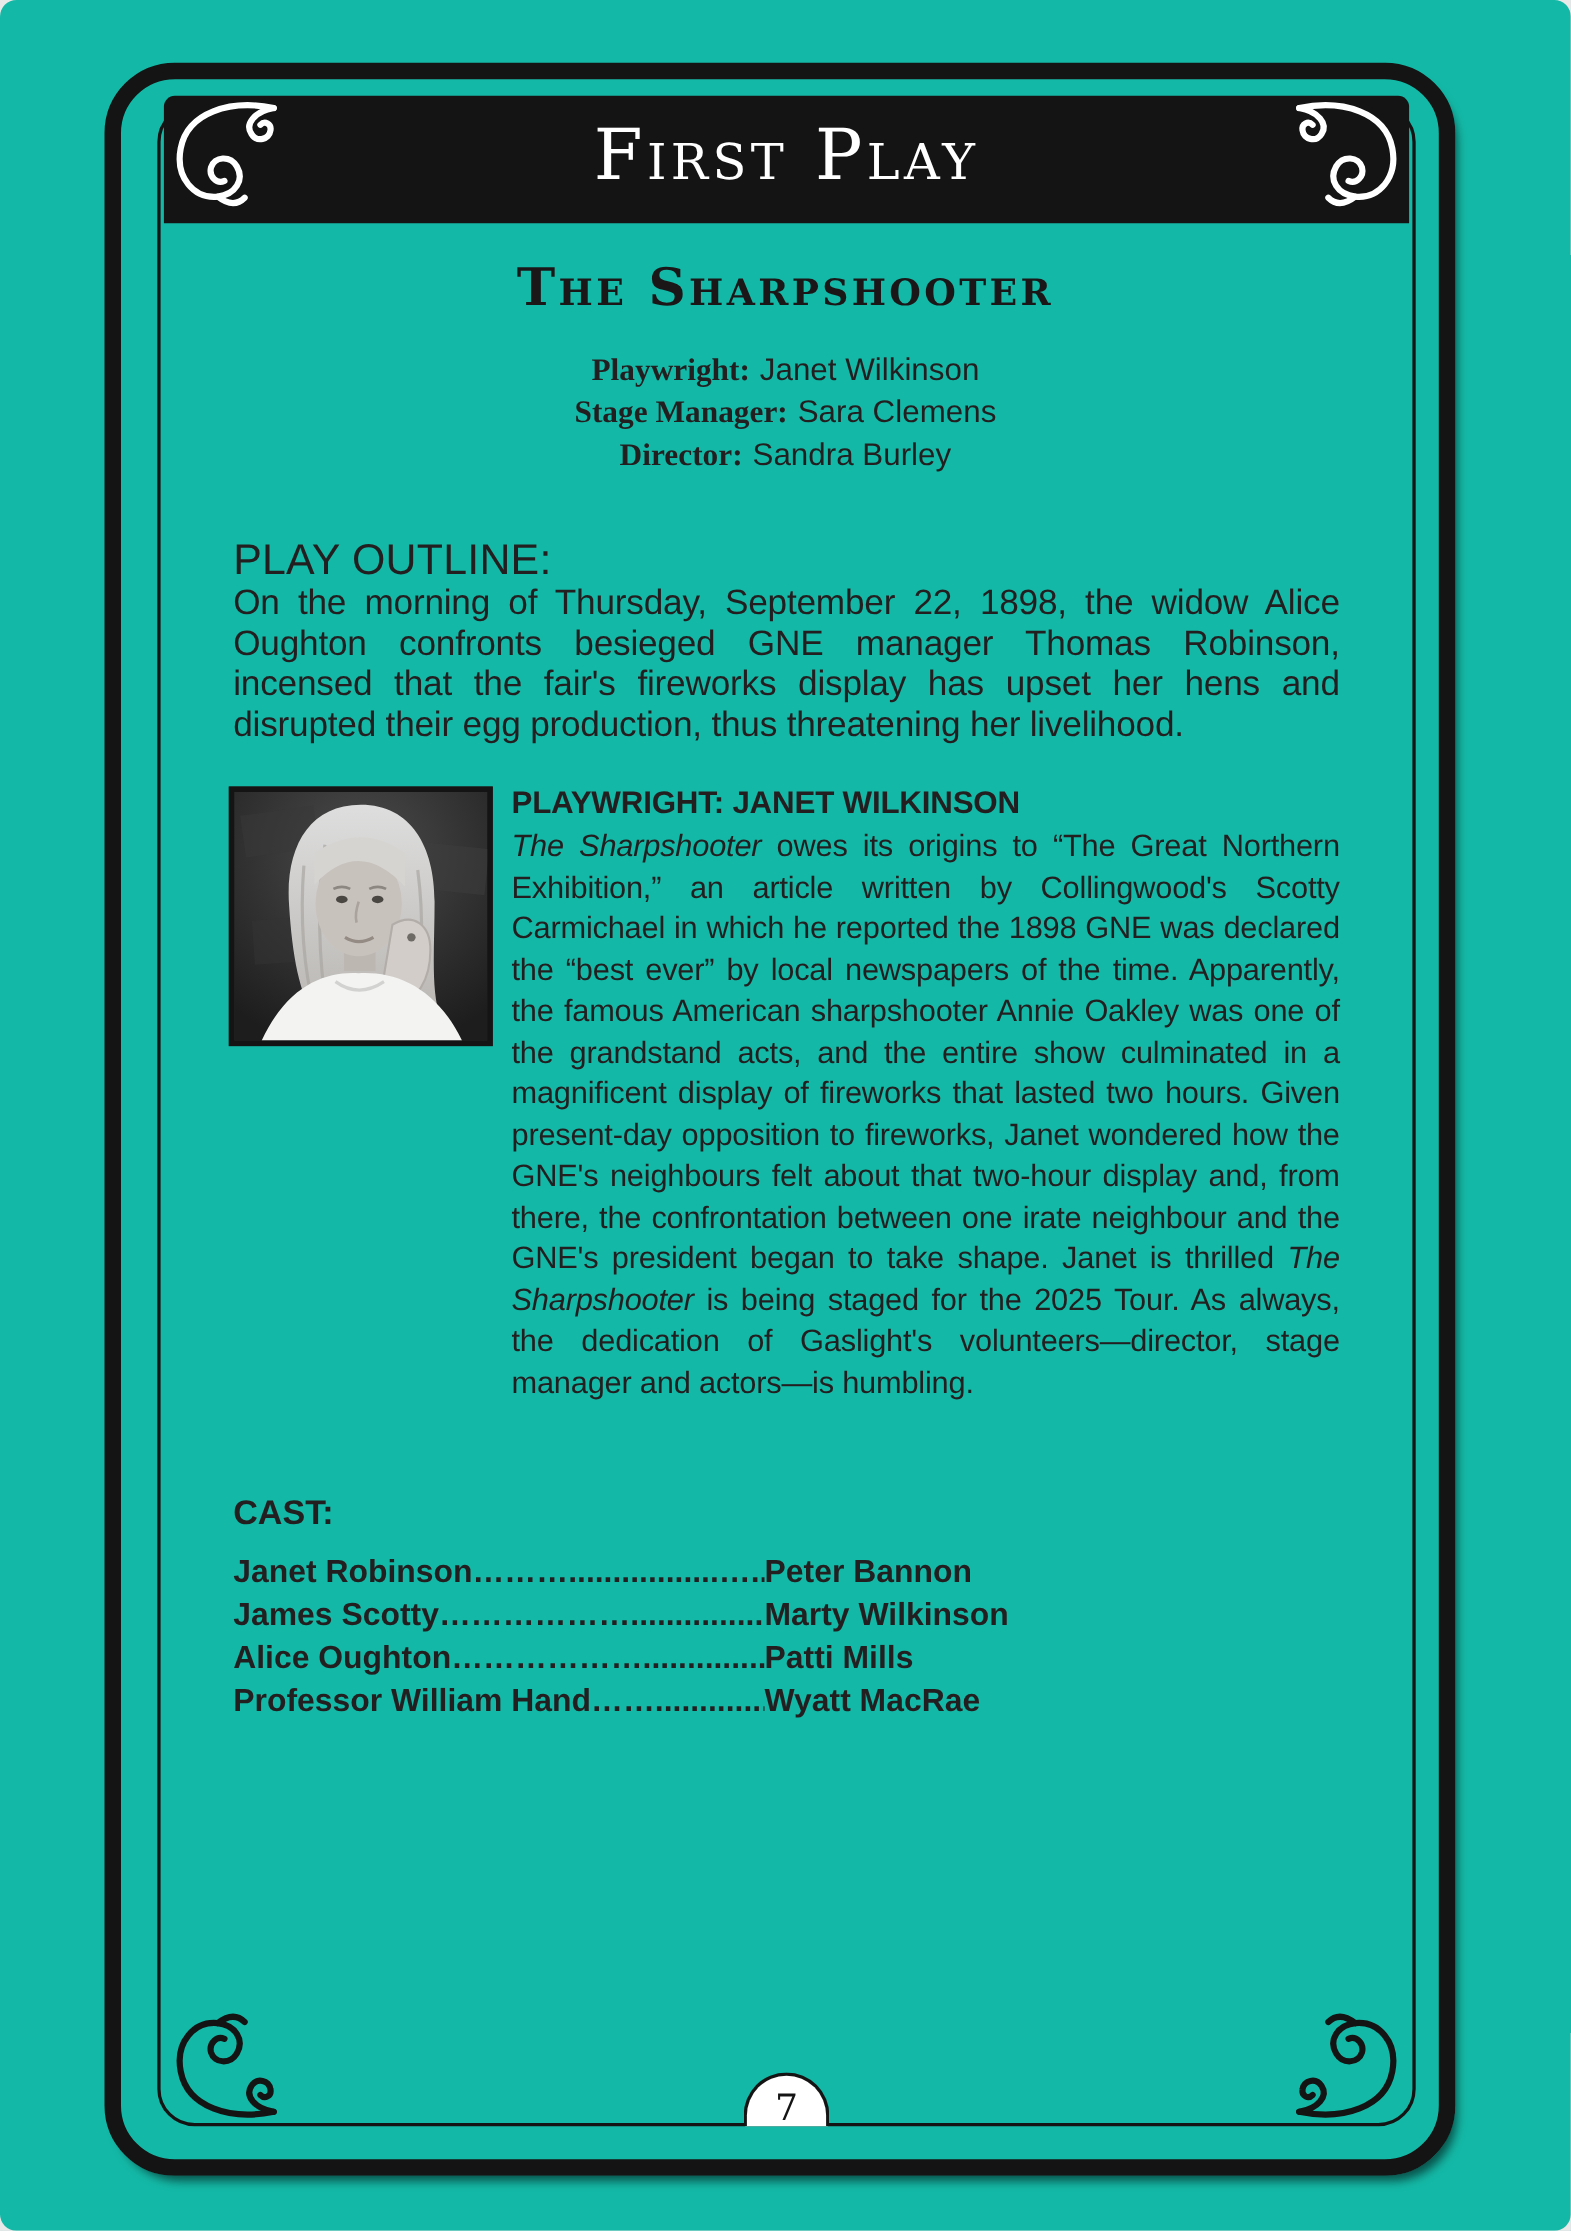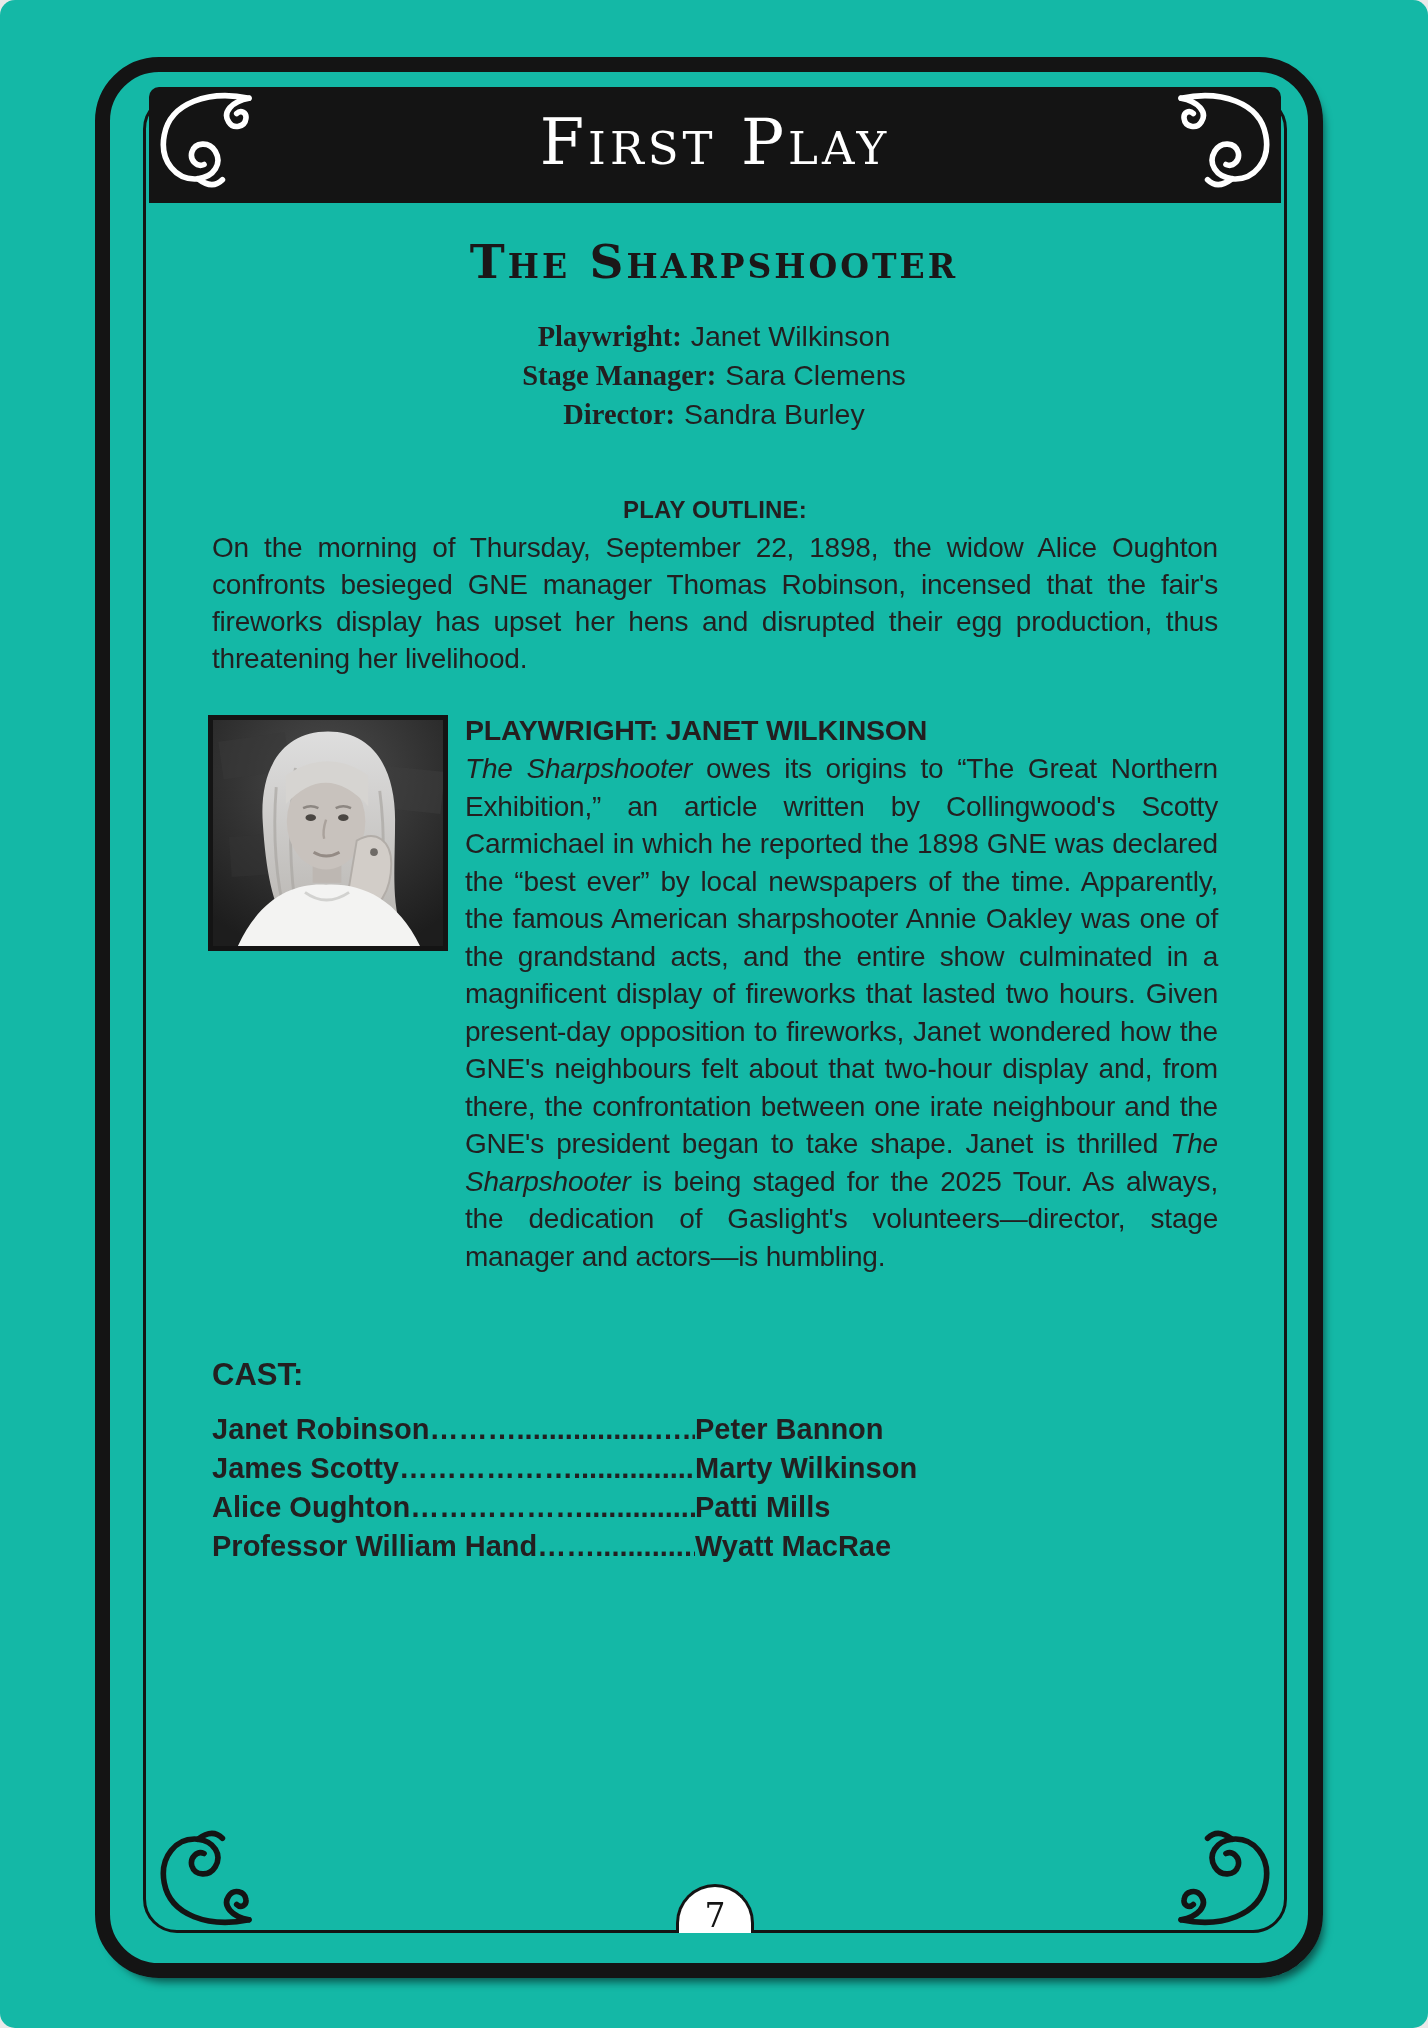--- a/index.html
+++ b/index.html
@@ -45,23 +45,23 @@
     position:absolute;left:0;top:234px;width:1428px;text-align:center;
     font-family:"DejaVu Serif",serif;font-variant:small-caps;font-weight:bold;
     font-size:47px;letter-spacing:3px;color:#1b1718;
   }
   .credits{
     position:absolute;left:0;top:317px;width:1428px;text-align:center;
     font-size:28.5px;line-height:38px;
   }
   .credit-label{font-weight:bold;margin-right:9px;font-family:Liberation Serif, serif;}
   .outline{position:absolute;left:212px;top:492px;width:1006px;}
-  .section-heading{font-weight:bold;font-size:24px;line-height:36px;letter-spacing:.2px;text-align:center;}
+  .section-heading{font-weight:normal;font-size:39px;line-height:36px;letter-spacing:.2px;}
   .outline-text{
-    margin-top:1px;font-size:28px;line-height:37px;text-align:justify;letter-spacing:-.2px;
+    margin-top:1px;font-size:32px;line-height:37px;text-align:justify;letter-spacing:-.2px;
   }
   .photo{
     position:absolute;left:208px;top:715px;width:240px;height:236px;
     box-sizing:border-box;border:5px solid #141414;background:#242424;
   }
   .photo svg{display:block;width:100%;height:100%;}
   .bio{position:absolute;left:465px;top:712px;width:753px;}
   .bio-heading{font-weight:bold;font-size:28.5px;line-height:36px;letter-spacing:-.2px;}
   .bio-text{margin-top:2px;font-size:28px;line-height:37.5px;text-align:justify;letter-spacing:-.2px;}
   .bio-text .it{font-style:italic;}

